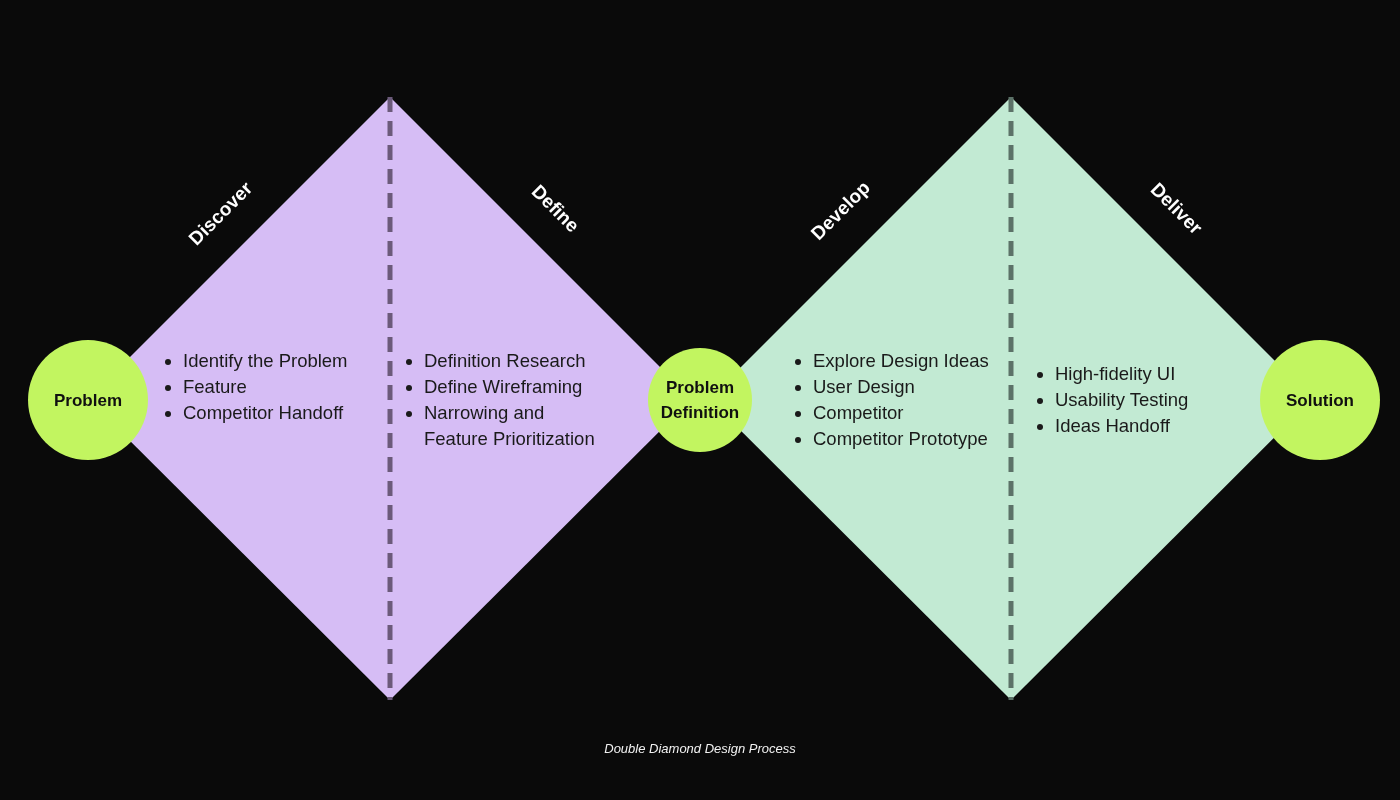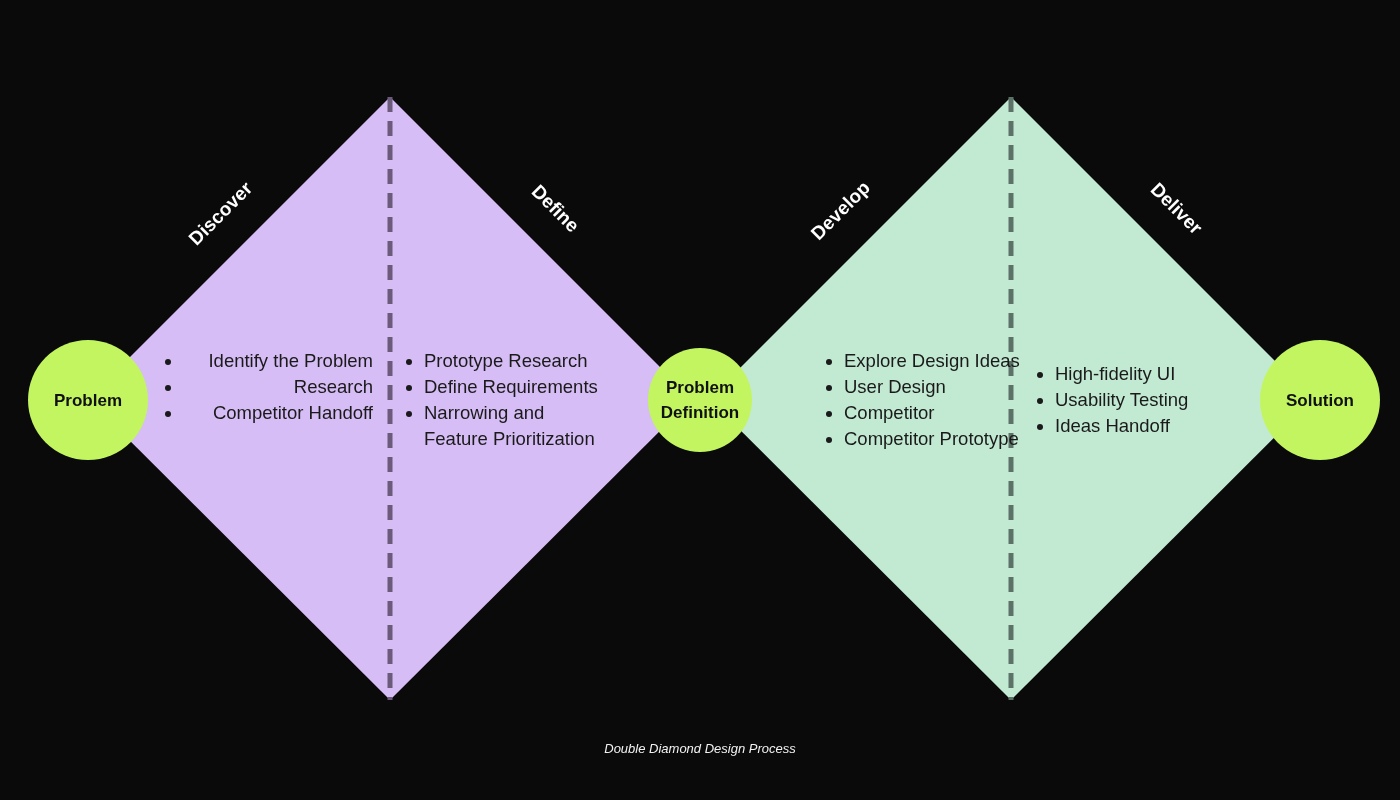--- a/index.html
+++ b/index.html
@@ -55,23 +55,23 @@
   .bullets ul {
     margin: 0;
     padding: 0 0 0 20px;
     list-style: disc;
   }
   .bullets li {
     margin: 0;
     padding: 0;
     white-space: pre-line;
   }
-  #bullets-discover { left: 163px; top: 348px; width: 210px; text-align: right; }
+  #bullets-discover { left: 163px; top: 348px; width: 210px; }
   #bullets-define   { left: 404px; top: 348px; width: 225px; }
-  #bullets-develop  { left: 824px; top: 348px; width: 215px; }
+  #bullets-develop  { left: 793px; top: 348px; width: 215px; }
   #bullets-deliver  { left: 1035px; top: 361px; width: 200px; }
 </style>
 </head>
 <body>
 
 <div id="stage">
 
   <svg id="diagram-svg" viewBox="0 0 1400 800">
 
     <polygon points="88,399 390,97 692,399 390,700" fill="#d6bdf5"></polygon>
@@ -94,29 +94,29 @@
     <text class="phase-label" x="551" y="213" text-anchor="middle" transform="rotate(45 551 213)">Define</text>
     <text class="phase-label" x="845" y="215" text-anchor="middle" transform="rotate(-45 845 215)">Develop</text>
     <text class="phase-label" x="1172" y="213" text-anchor="middle" transform="rotate(45 1172 213)">Deliver</text>
 
     <text class="caption-text" x="700" y="753" text-anchor="middle">Double Diamond Design Process</text>
   </svg>
 
   <div class="bullets" id="bullets-discover">
     <ul>
       <li>Identify the Problem</li>
-      <li>Research</li>
+      <li>Feature</li>
       <li>Competitor Handoff</li>
     </ul>
   </div>
 
   <div class="bullets" id="bullets-define">
     <ul>
-      <li>Prototype Research</li>
-      <li>Define Requirements</li>
+      <li>Definition Research</li>
+      <li>Define Wireframing</li>
       <li>Narrowing and
 Feature Prioritization</li>
     </ul>
   </div>
 
   <div class="bullets" id="bullets-develop">
     <ul>
       <li>Explore Design Ideas</li>
       <li>User Design</li>
       <li>Competitor</li>

